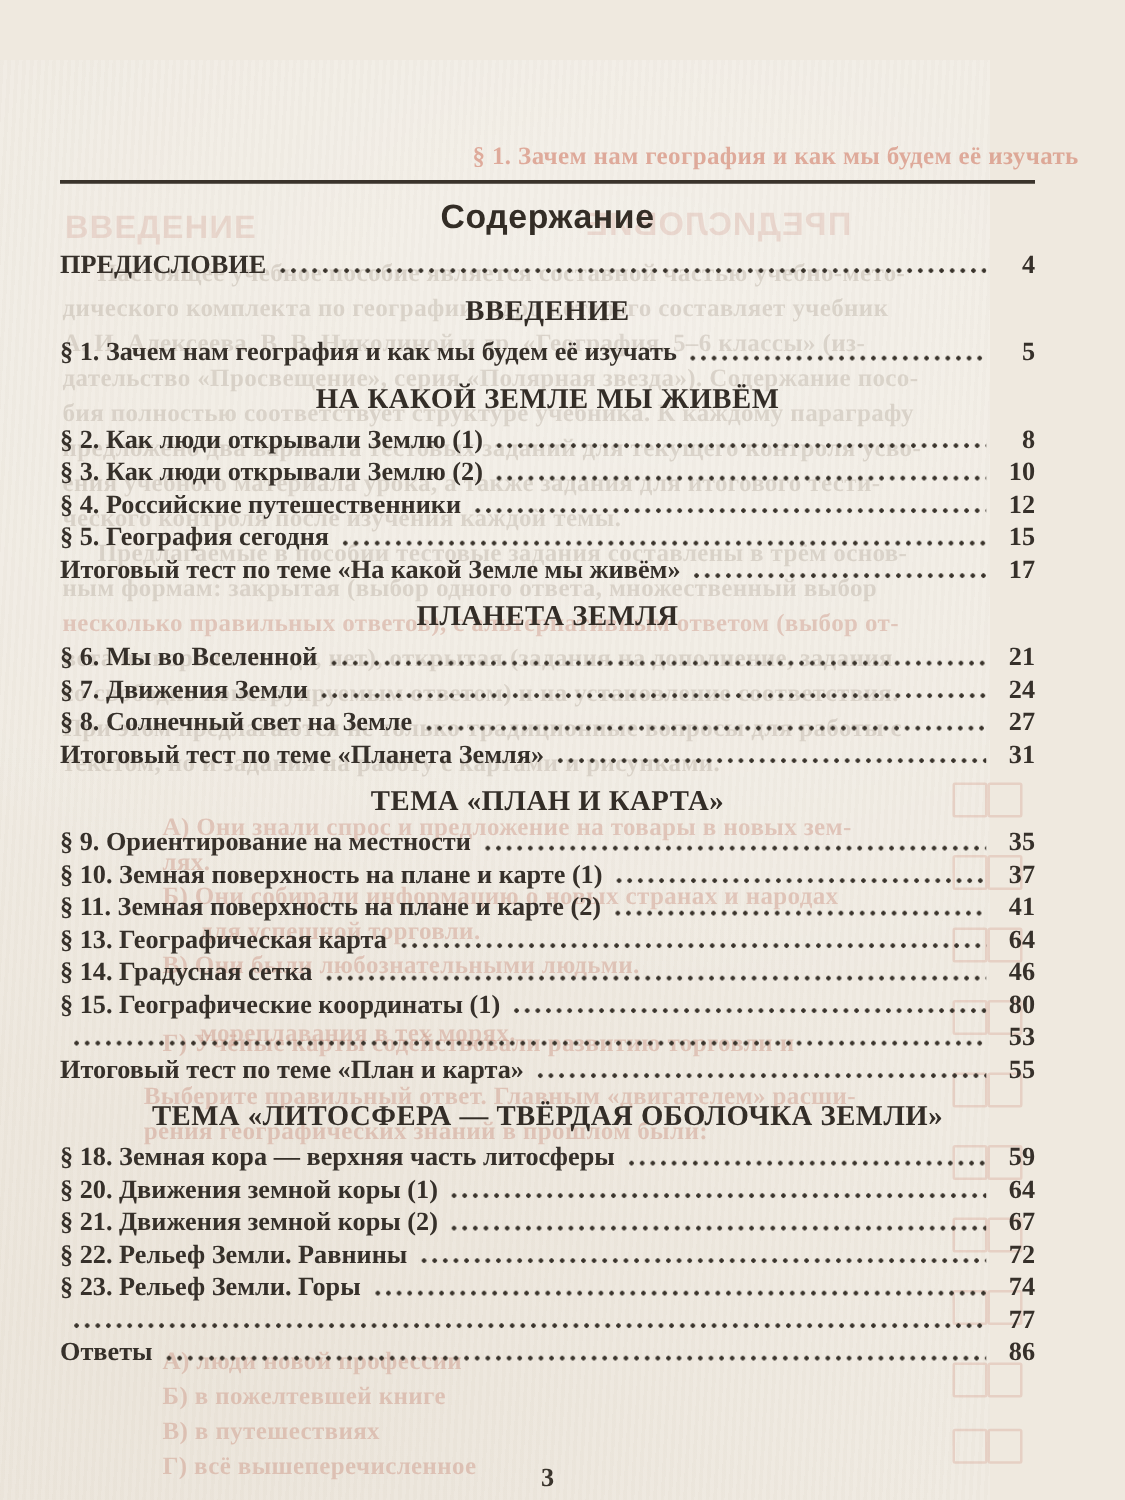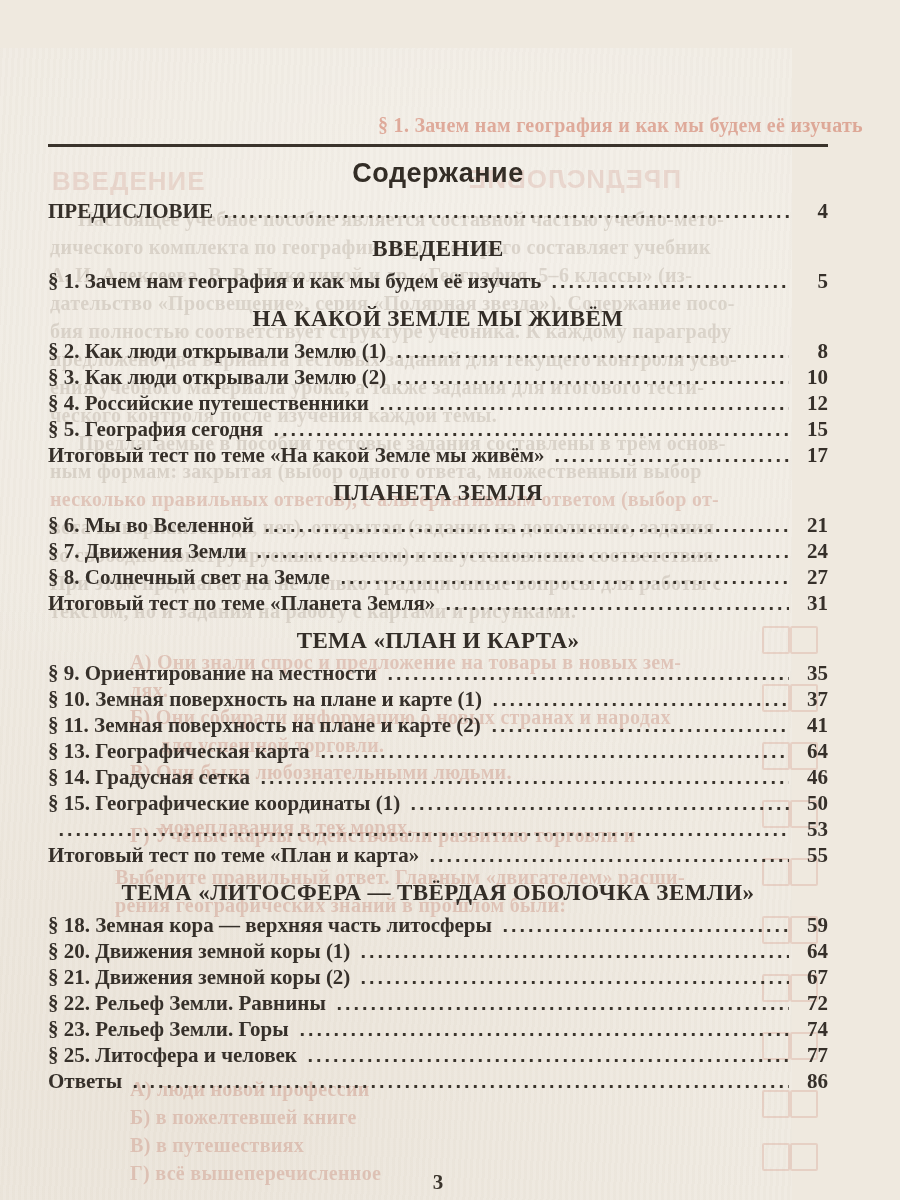--- a/index.html
+++ b/index.html
@@ -221,21 +221,21 @@
           <span class="num">64</span>
         </div>
         <div class="toc-row">
           <span class="t">§ 14. Градусная сетка</span>
           <span class="leader"></span>
           <span class="num">46</span>
         </div>
         <div class="toc-row">
           <span class="t">§ 15. Географические координаты (1)</span>
           <span class="leader"></span>
-          <span class="num">50</span>
+          <span class="num">80</span>
         </div>
         <div class="toc-row">
           <span class="leader"></span>
           <span class="num">53</span>
         </div>
         <div class="toc-row">
           <span class="t">Итоговый тест по теме «План и карта»</span>
           <span class="leader"></span>
           <span class="num">55</span>
         </div>
@@ -259,21 +259,20 @@
           <span class="t">§ 22. Рельеф Земли. Равнины</span>
           <span class="leader"></span>
           <span class="num">72</span>
         </div>
         <div class="toc-row">
           <span class="t">§ 23. Рельеф Земли. Горы</span>
           <span class="leader"></span>
           <span class="num">74</span>
         </div>
         <div class="toc-row">
-          <span class="t">§ 25. Литосфера и человек</span>
           <span class="leader"></span>
           <span class="num">77</span>
         </div>
         <div class="toc-row">
           <span class="t">Ответы</span>
           <span class="leader"></span>
           <span class="num">86</span>
         </div>
       </div>
     <div class="folio">3</div>

